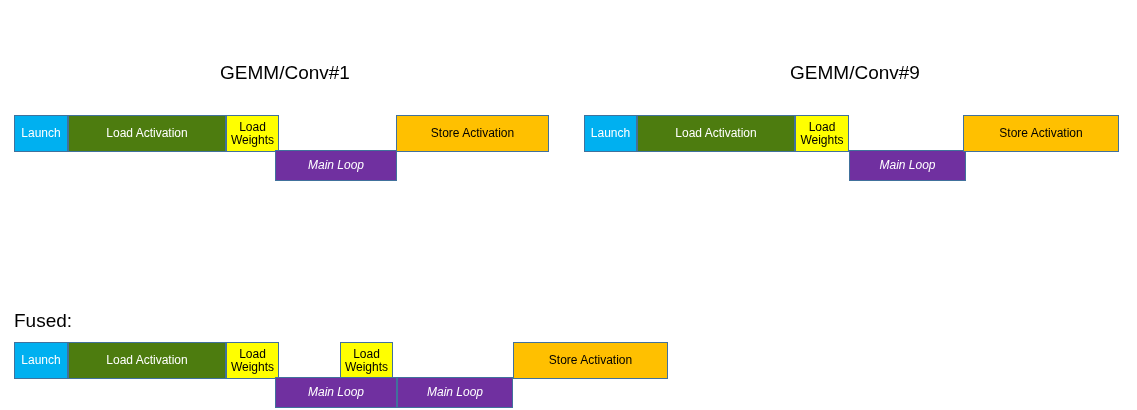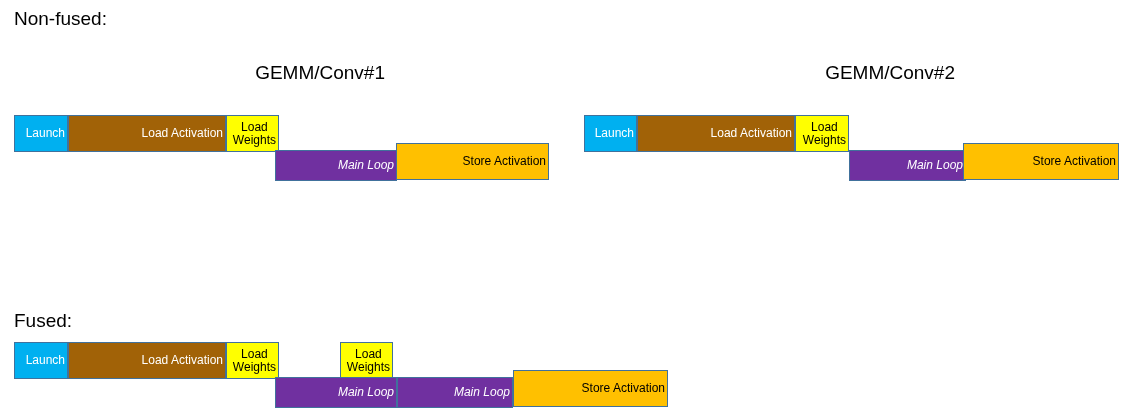--- a/index.html
+++ b/index.html
@@ -30,61 +30,60 @@
     color: #000000;
     white-space: nowrap;
     letter-spacing: 0px;
   }
   .group-title {
     position: absolute;
     font-size: 19px;
     line-height: 22px;
     color: #000000;
     white-space: nowrap;
-    text-align: right;
+    text-align: center;
   }
   .bar {
     position: absolute;
     box-sizing: border-box;
     border: 1px solid #41719C;
     display: flex;
     align-items: center;
-    justify-content: flex-end;
+    justify-content: center;
     overflow: hidden;
   }
   .bar-label {
     font-size: 12px;
     line-height: 13px;
     text-align: center;
     white-space: pre-line;
     padding: 0 2px;
   }
   .bar.launch  { background: #00B0F0; }
   .bar.launch .bar-label  { color: #ffffff; }
-  .bar.activation { background: #a16207; }
+  .bar.activation { background: #4d7c0f; }
   .bar.activation .bar-label { color: #ffffff; }
   .bar.weights { background: #FFFF00; }
   .bar.weights .bar-label { color: #000000; }
   .bar.mainloop { background: #7030A0; }
   .bar.mainloop .bar-label { color: #ffffff; font-style: italic; }
-  .bar.store { background: #FFC000; margin-top: 28px; }
+  .bar.store { background: #FFC000; }
   .bar.store .bar-label { color: #000000; }
 </style>
 </head>
 <body>
 
 <div class="canvas">
 
-  <div class="section-label" style="left:14px; top:8px;">Non-fused:</div>
 
   <div class="section-label" style="left:14px; top:294px;margin-top:16px;">Fused:</div>
 
   <div id="group-titles">
       <div class="group-title" style="left: 185px; top: 62px; width: 200px;">GEMM/Conv#1</div>
-      <div class="group-title" style="left: 755px; top: 62px; width: 200px;">GEMM/Conv#2</div>
+      <div class="group-title" style="left: 755px; top: 62px; width: 200px;">GEMM/Conv#9</div>
     </div>
   <div id="nonfused-track">
       <div class="bar launch" style="left: 14px; top: 115px; width: 54px; height: 37px;">
         <span class="bar-label">Launch</span>
       </div>
       <div class="bar activation" style="left: 68px; top: 115px; width: 158px; height: 37px;">
         <span class="bar-label">Load Activation</span>
       </div>
       <div class="bar weights" style="left: 226px; top: 115px; width: 53px; height: 37px;">
         <span class="bar-label">Load

